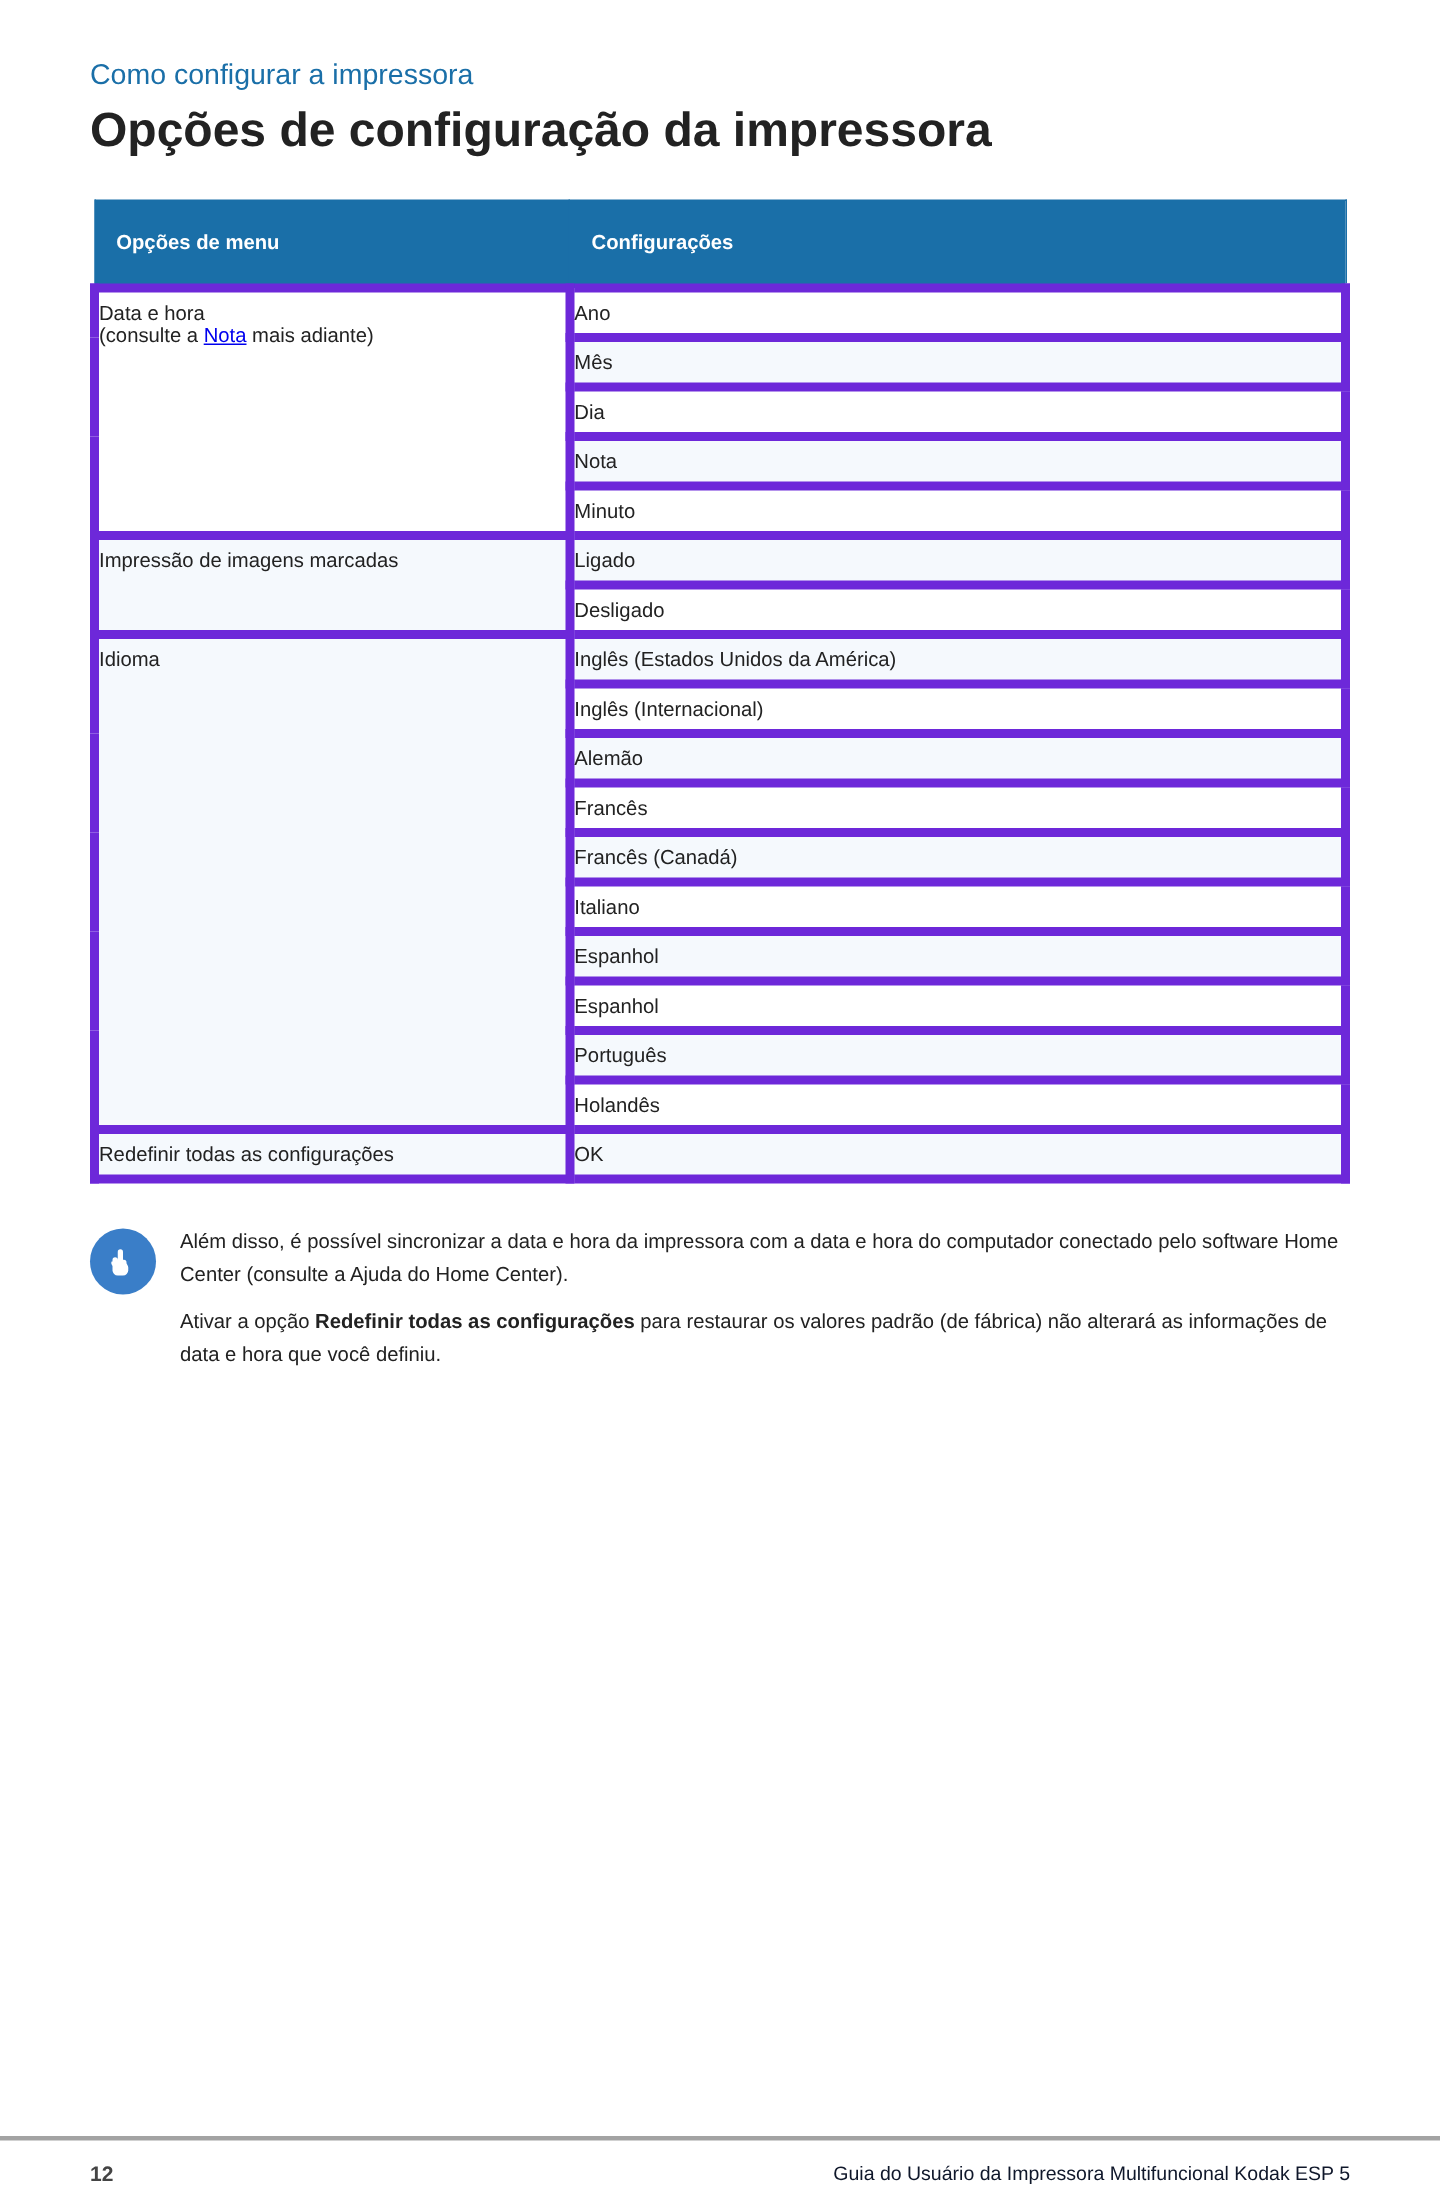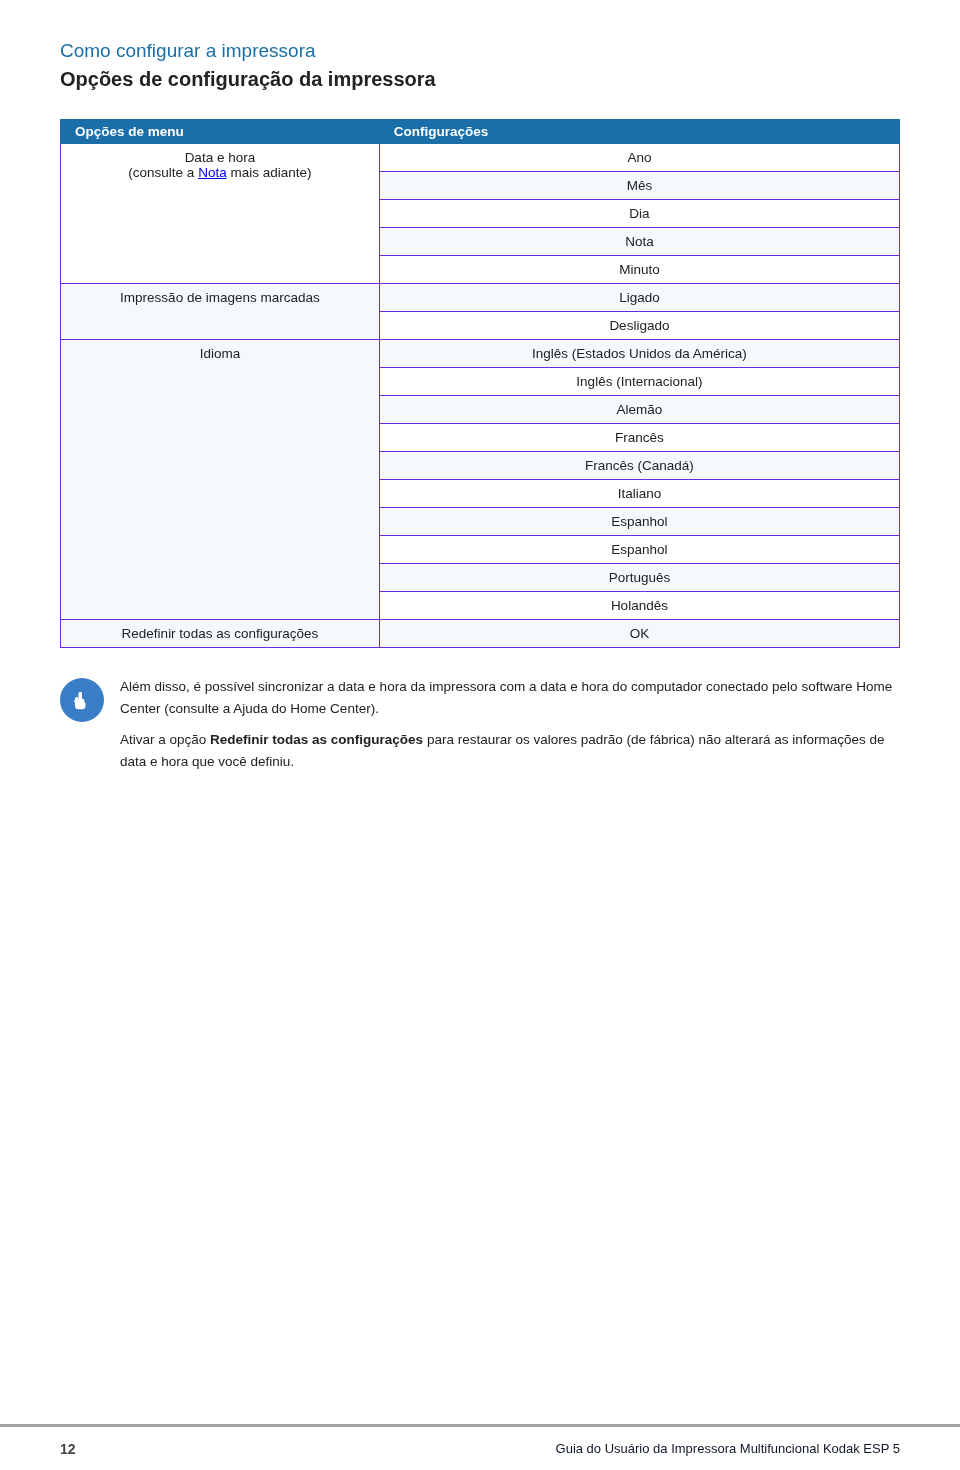--- a/index.html
+++ b/index.html
@@ -14,47 +14,46 @@
       position: relative;
     }
 
     .breadcrumb {
       color: #1a6fa8;
       font-size: 19px;
       margin-bottom: 6px;
     }
 
     .page-title {
-      font-size: 20px;
+      font-size: 32px;
       font-weight: bold;
       color: #222;
       margin-bottom: 28px;
     }
 
     .table-wrapper {
       width: 100%;
       border-collapse: collapse;
       margin-bottom: 28px;
       font-size: 13.5px;
     }
 
     .table-wrapper th {
       background: #1a6fa8;
       color: #fff;
-      padding: 4px 14px;
+      padding: 20px 14px;
       text-align: left;
       border: 1px solid #1a6fa8;
       font-weight: bold;
     }
 
     .table-wrapper td {
-      padding: 6px 14px;
-      border: 1px solid #6d28d9;
+      padding: 6px 0;
+      border: 6px solid #6d28d9;
       vertical-align: top;
-      text-align: center;
     }
 
     .table-wrapper tr:nth-child(even) td {
       background: #f5f9fd;
     }
     .table-wrapper tr:nth-child(odd) td {
       background: #fff;
     }
 
     .col-menu { width: 38%; }

